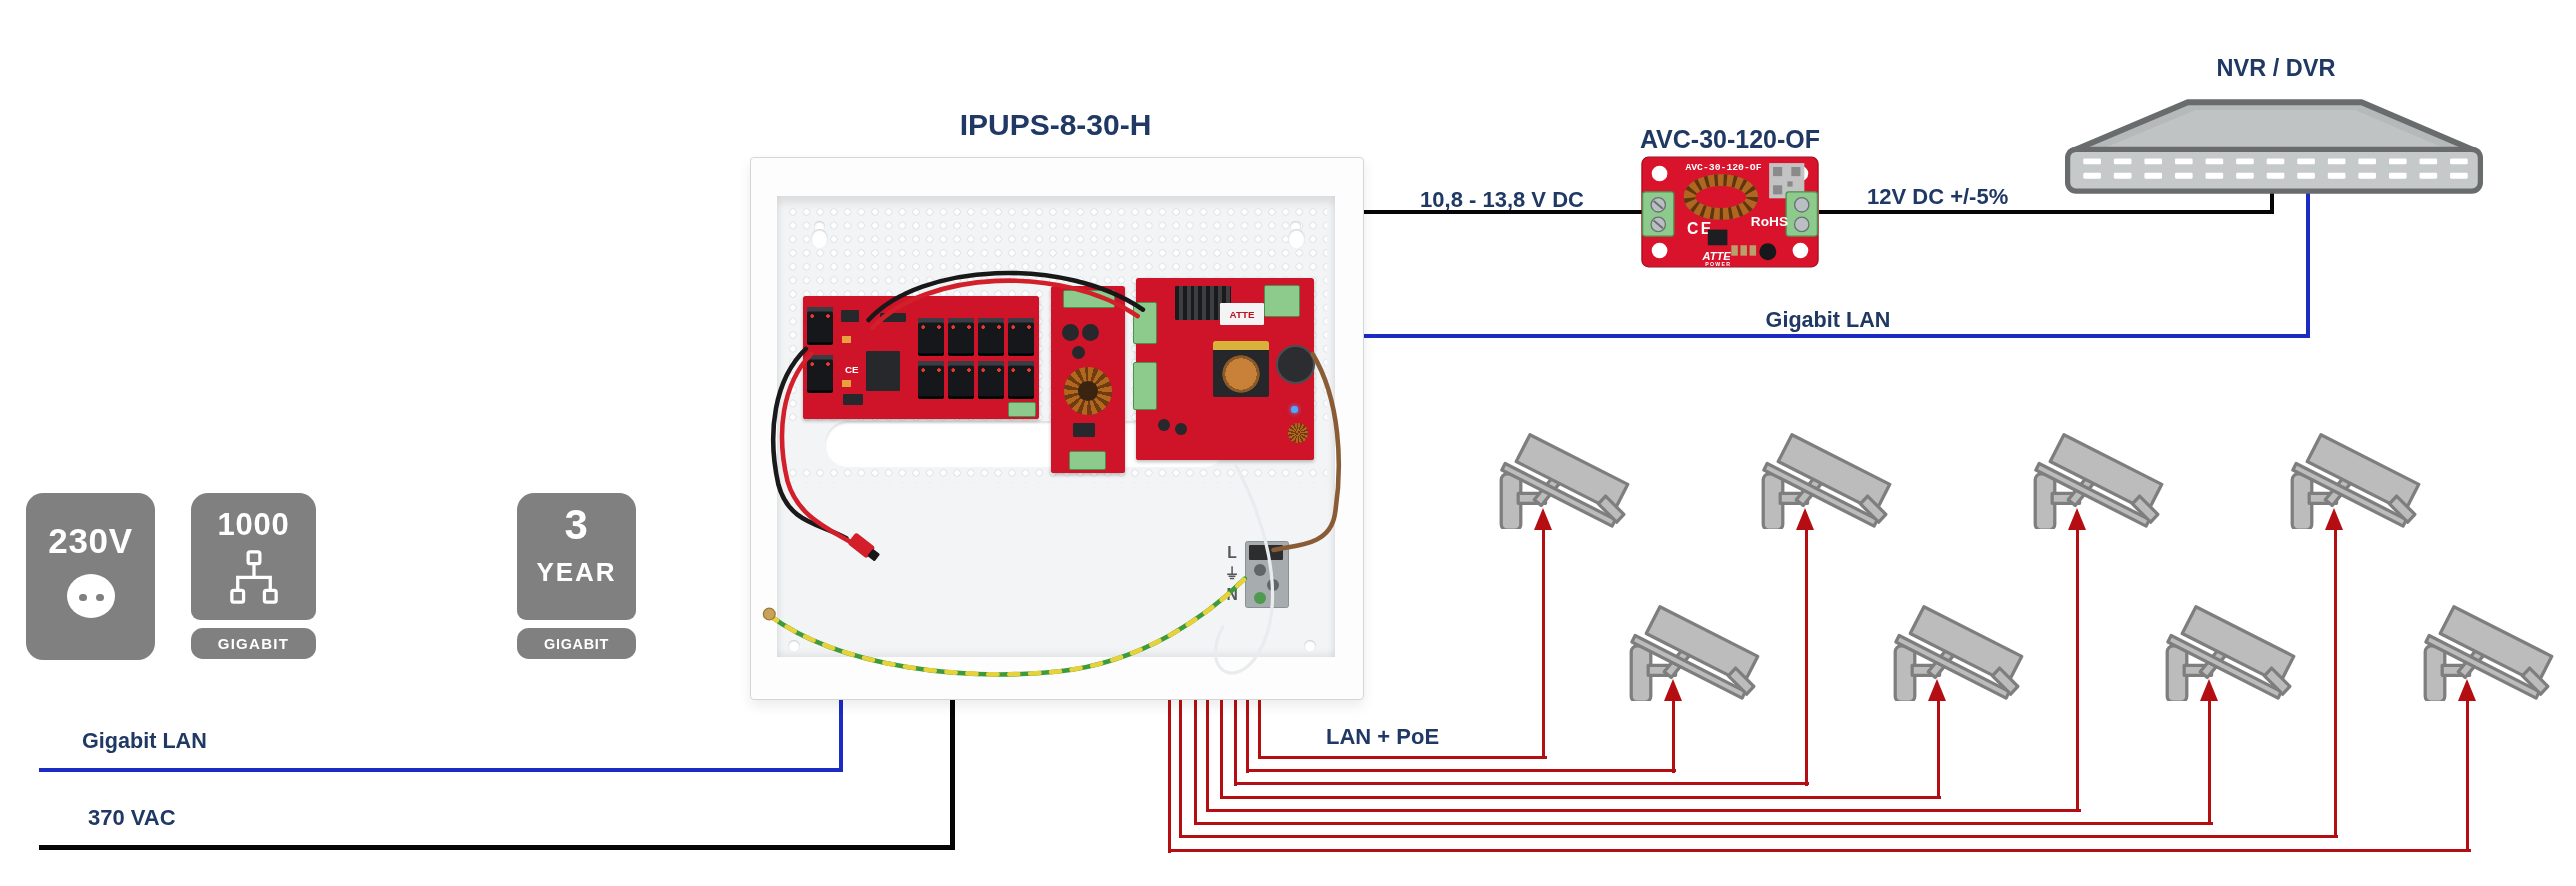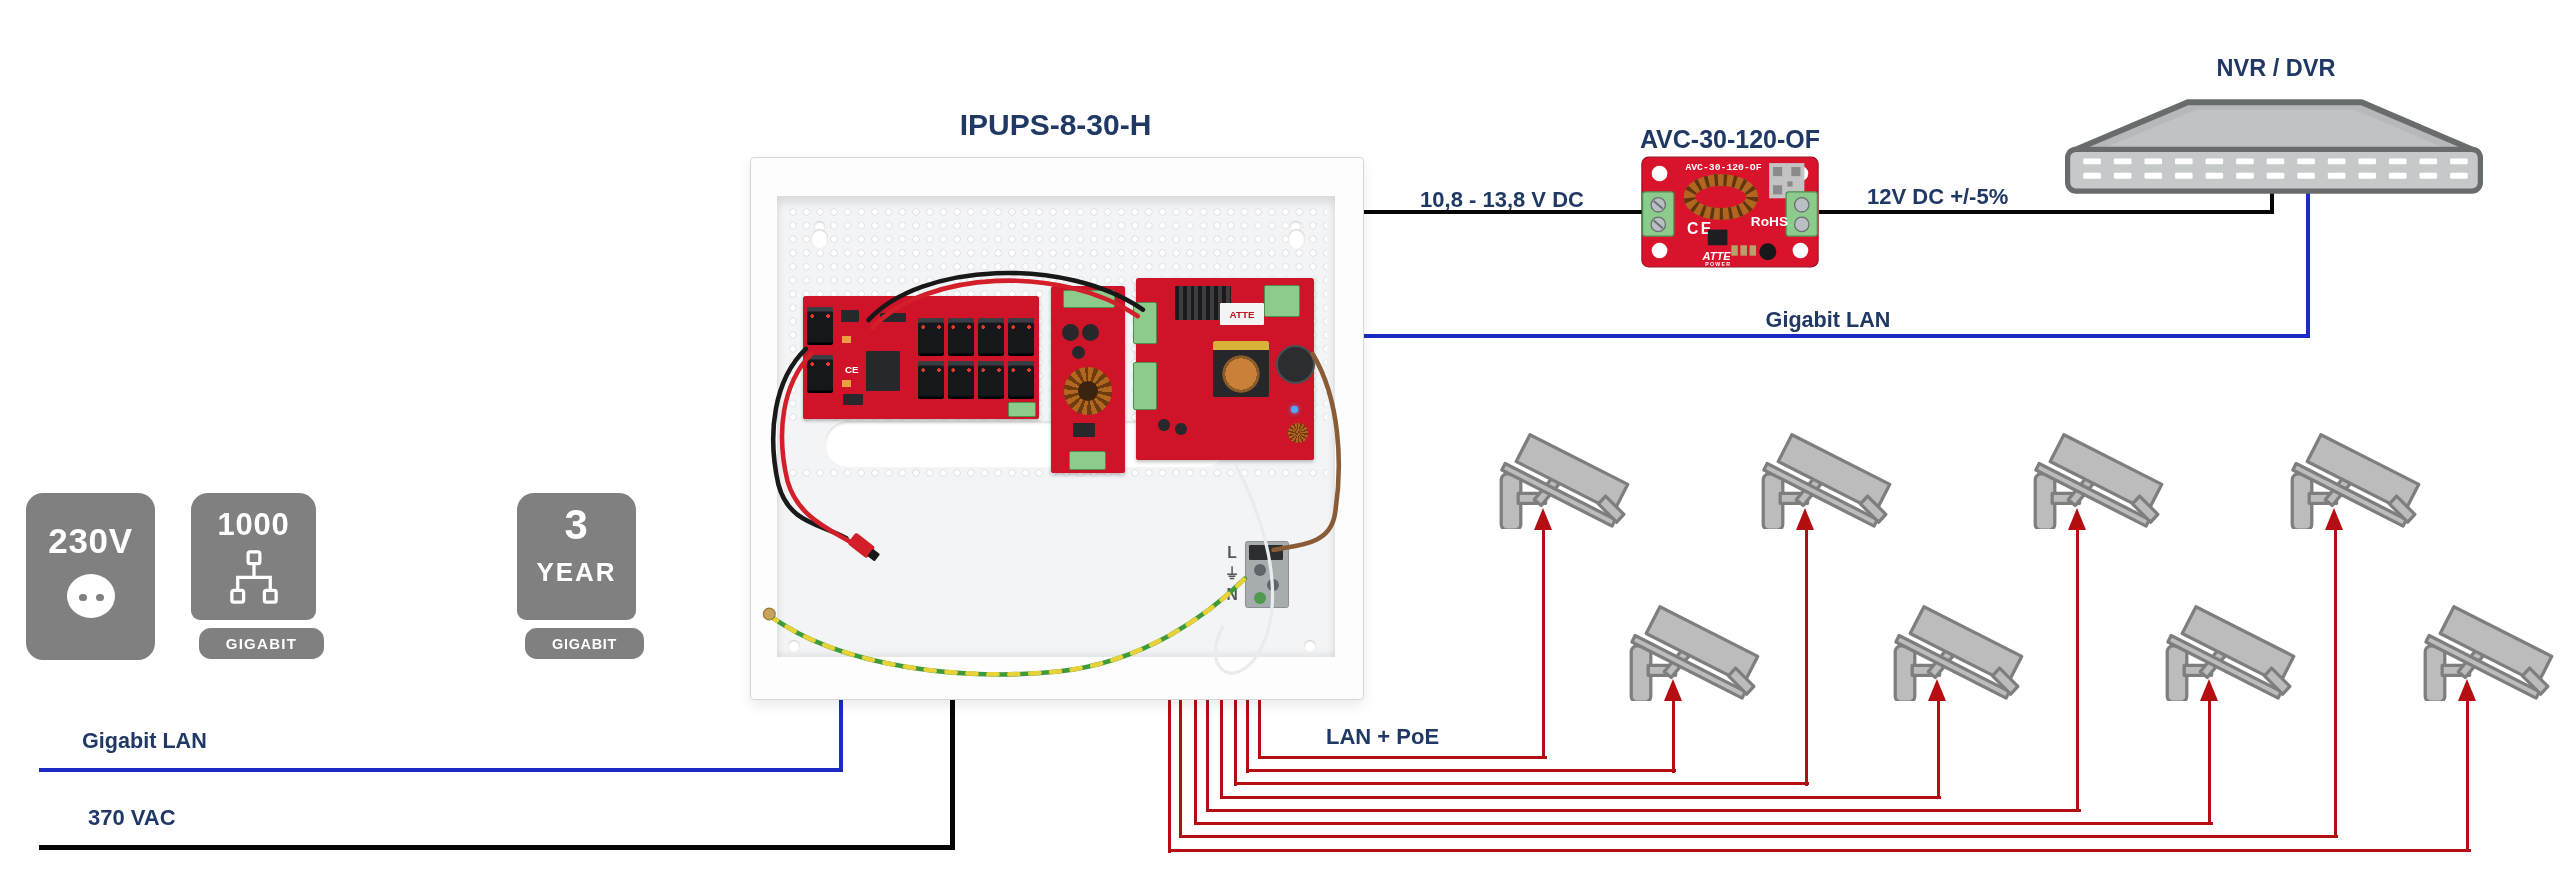--- a/index.html
+++ b/index.html
@@ -7,21 +7,21 @@
          font-family:"Liberation Sans",sans-serif;}
   .lbl{position:absolute;font-weight:bold;color:#1F3864;white-space:nowrap;}
   .center{text-align:center;}
   .line{position:absolute;}
   .black{background:#060606;}
   .blue{background:#1B2BC4;}
   .redln{background:#B50E12;}
   
   .badge{position:absolute;background:#808080;border-radius:17px;color:#fff;text-align:center;}
   .badge-strip{position:absolute;left:0;right:0;background:#808080;border-radius:11.8px;color:#fff;
-               display:flex;align-items:center;justify-content:center;font-weight:bold;margin-left:8px;}
+               display:flex;align-items:center;justify-content:center;font-weight:bold;}
   .badge-txt{position:absolute;left:0;right:0;font-weight:bold;letter-spacing:0.7px;}
   
   .enc{position:absolute;left:750px;top:157px;width:612px;height:541px;background:#fdfdfd;
        border:1.3px solid #d3d6d8;border-radius:3.9px;box-shadow:0 5.2px 13px rgba(0,0,0,.08);}
   .backplate{position:absolute;left:26px;top:38px;width:558px;height:619px;background:#f3f4f6;
              height:461px;box-shadow:inset 0 6.5px 9.1px rgba(0,0,0,.10), inset 0 -3.9px 6.5px rgba(0,0,0,.06);}
   .perf{position:absolute;background-image:radial-gradient(circle,#ffffff 0 2.7px,#dfe1e4 2.9px 3.5px,rgba(0,0,0,0) 3.8px);
         background-size:13.7px 13.7px;}
   .slot{position:absolute;background:#ffffff;border-radius:23.5px;box-shadow:inset 0 2px 2.6px rgba(0,0,0,.14);}
   .hole{position:absolute;background:#fff;border-radius:50%;box-shadow:inset 0 0.7px 2px rgba(0,0,0,.25);}

